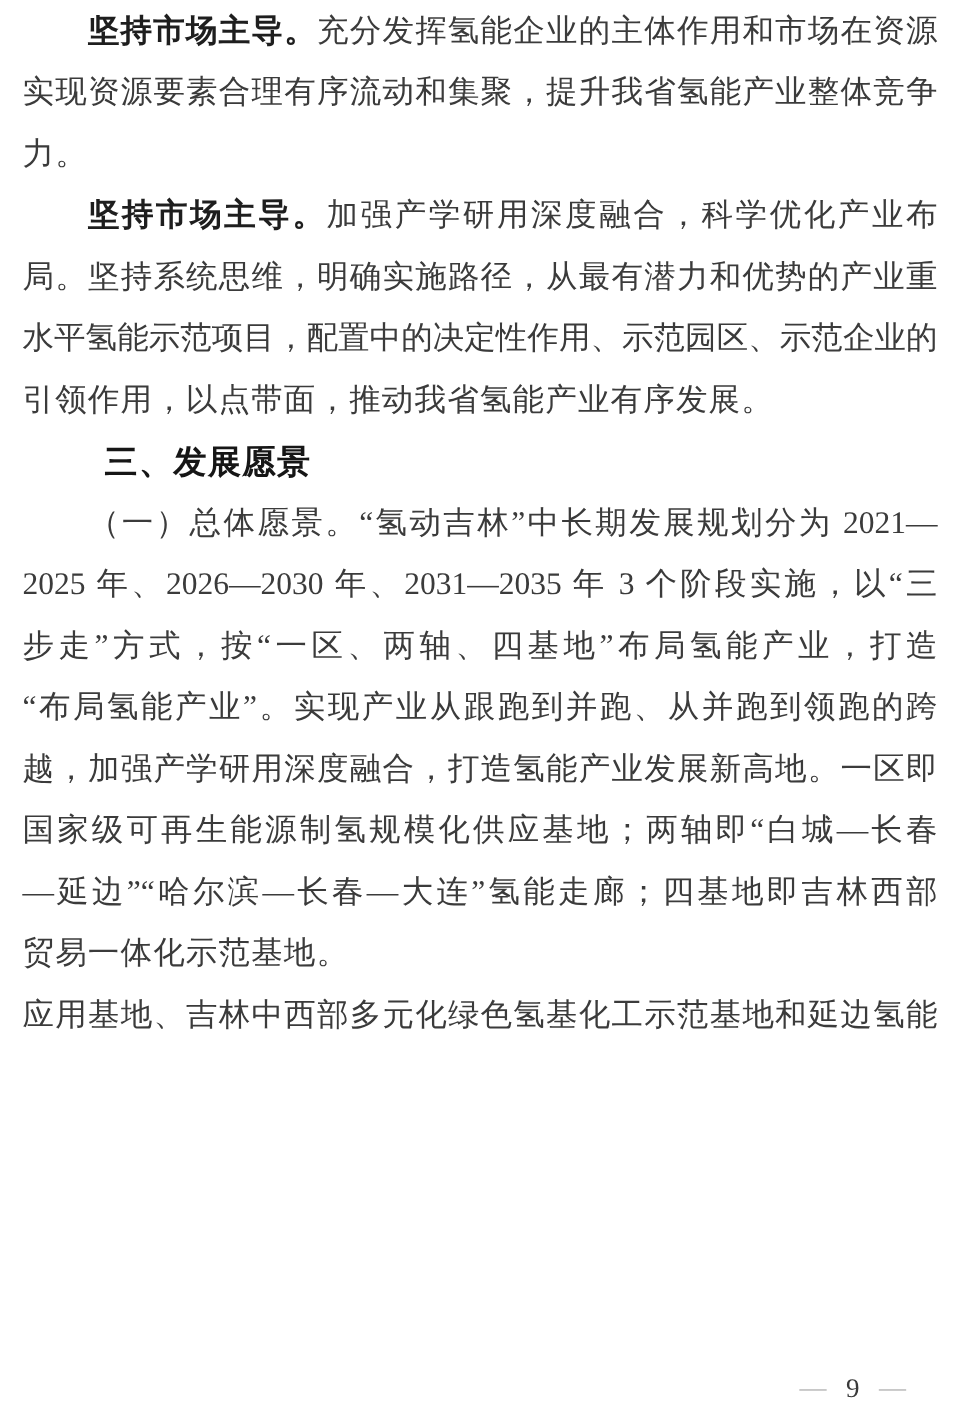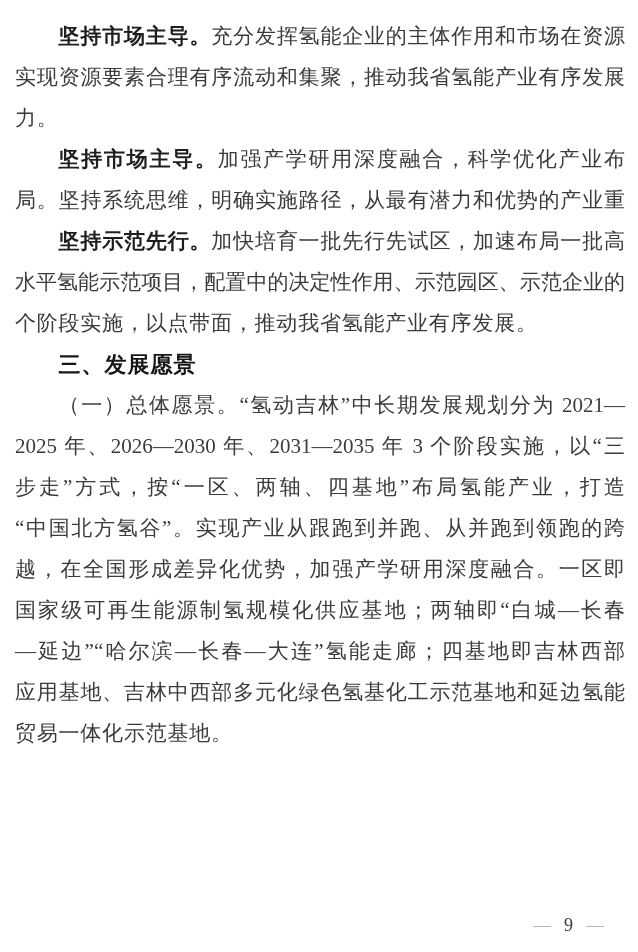--- a/index.html
+++ b/index.html
@@ -10,21 +10,21 @@
   .page {
     position: relative;
     width: 638px;
     height: 952px;
     background: #ffffff;
     overflow: hidden;
     font-family: "Liberation Serif", "DejaVu Serif", serif;
   }
   .doc-body {
     position: absolute;
-    top: 16px;
+    top: 0;
     left: 15px;
     width: 610px;
   }
   .line {
     font-size: 21px;
     line-height: 41px;
     color: #3b3b3b;
     letter-spacing: 0.78px;
     white-space: nowrap;
   }
@@ -41,20 +41,21 @@
     font-weight: 700;
     color: #1e1e1e;
   }
   .line.heading {
     font-family: "Liberation Sans", "DejaVu Sans", sans-serif;
     font-size: 22px;
     letter-spacing: 1px;
   }
   .line.heading .bold {
     color: #161616;
+    margin-left: 11px;
   }
   .footer {
     position: absolute;
     top: 914px;
     right: 34px;
     display: flex;
     align-items: center;
     font-size: 18px;
     line-height: 22px;
     color: #3a3a3a;
@@ -67,36 +68,35 @@
     margin: 0 13px;
     color: #3a3a3a;
   }
 </style>
 </head>
 <body>
 
 <div class="page">
   <div class="doc-body">
       <div class="line indent fill"><span class="bold">坚持市场主导。</span><span>充分发挥氢能企业的主体作用和市场在资源</span></div>
-      <div class="line fill"><span>实现资源要素合理有序流动和集聚，推动我省氢能产业有序发展</span></div>
+      <div class="line fill"><span>实现资源要素合理有序流动和集聚，提升我省氢能产业整体竞争</span></div>
       <div class="line"><span>力。</span></div>
       <div class="line indent fill"><span class="bold">坚持市场主导。</span><span>加强产学研用深度融合，科学优化产业布</span></div>
       <div class="line fill"><span>局。坚持系统思维，明确实施路径，从最有潜力和优势的产业重</span></div>
-      <div class="line indent fill"><span class="bold">坚持示范先行。</span><span>加快培育一批先行先试区，加速布局一批高</span></div>
       <div class="line fill"><span>水平氢能示范项目，配置中的决定性作用、示范园区、示范企业的</span></div>
-      <div class="line"><span>个阶段实施，以点带面，推动我省氢能产业有序发展。</span></div>
+      <div class="line"><span>引领作用，以点带面，推动我省氢能产业有序发展。</span></div>
       <div class="line indent heading"><span class="bold">三、发展愿景</span></div>
       <div class="line indent fill"><span>（一）总体愿景。“氢动吉林”中长期发展规划分为 2021—</span></div>
       <div class="line fill"><span>2025 年、2026—2030 年、2031—2035 年 3 个阶段实施，以“三</span></div>
       <div class="line fill"><span>步走”方式，按“一区、两轴、四基地”布局氢能产业，打造</span></div>
-      <div class="line fill"><span>“中国北方氢谷”。实现产业从跟跑到并跑、从并跑到领跑的跨</span></div>
-      <div class="line fill"><span>越，在全国形成差异化优势，加强产学研用深度融合。一区即</span></div>
+      <div class="line fill"><span>“布局氢能产业”。实现产业从跟跑到并跑、从并跑到领跑的跨</span></div>
+      <div class="line fill"><span>越，加强产学研用深度融合，打造氢能产业发展新高地。一区即</span></div>
       <div class="line fill"><span>国家级可再生能源制氢规模化供应基地；两轴即“白城—长春</span></div>
       <div class="line fill"><span>—延边”“哈尔滨—长春—大连”氢能走廊；四基地即吉林西部</span></div>
+      <div class="line"><span>贸易一体化示范基地。</span></div>
       <div class="line fill"><span>应用基地、吉林中西部多元化绿色氢基化工示范基地和延边氢能</span></div>
-      <div class="line"><span>贸易一体化示范基地。</span></div>
     </div>
   <div class="footer">
     <span class="dash">—</span>
     <span class="pagenum">9</span>
     <span class="dash">—</span>
   </div>
 </div>
 
 </body></html>

